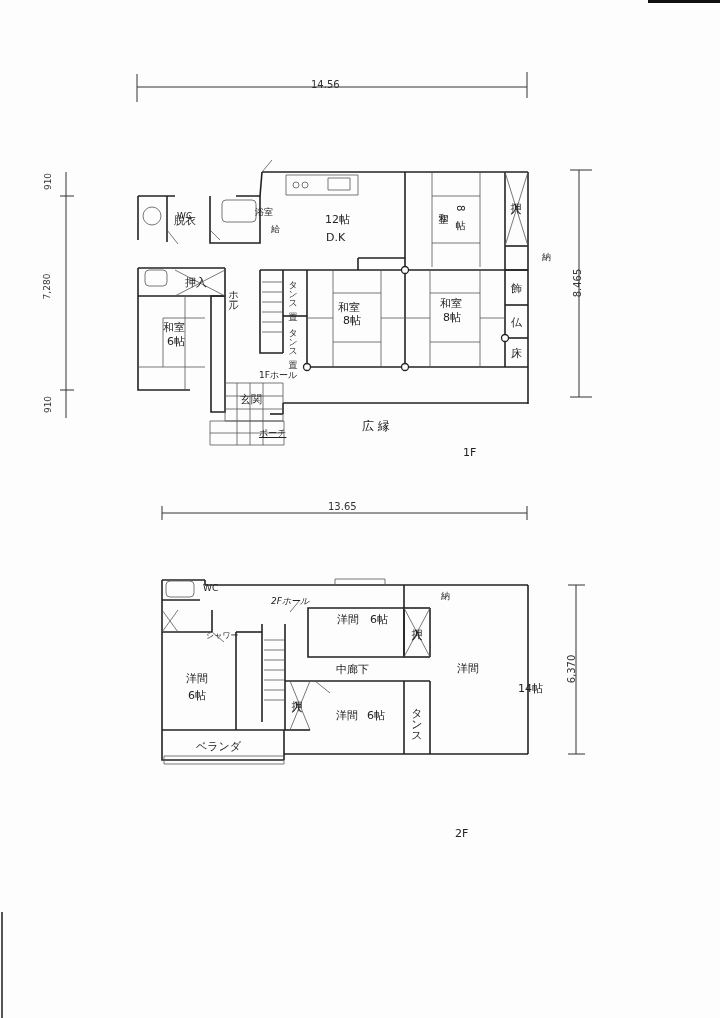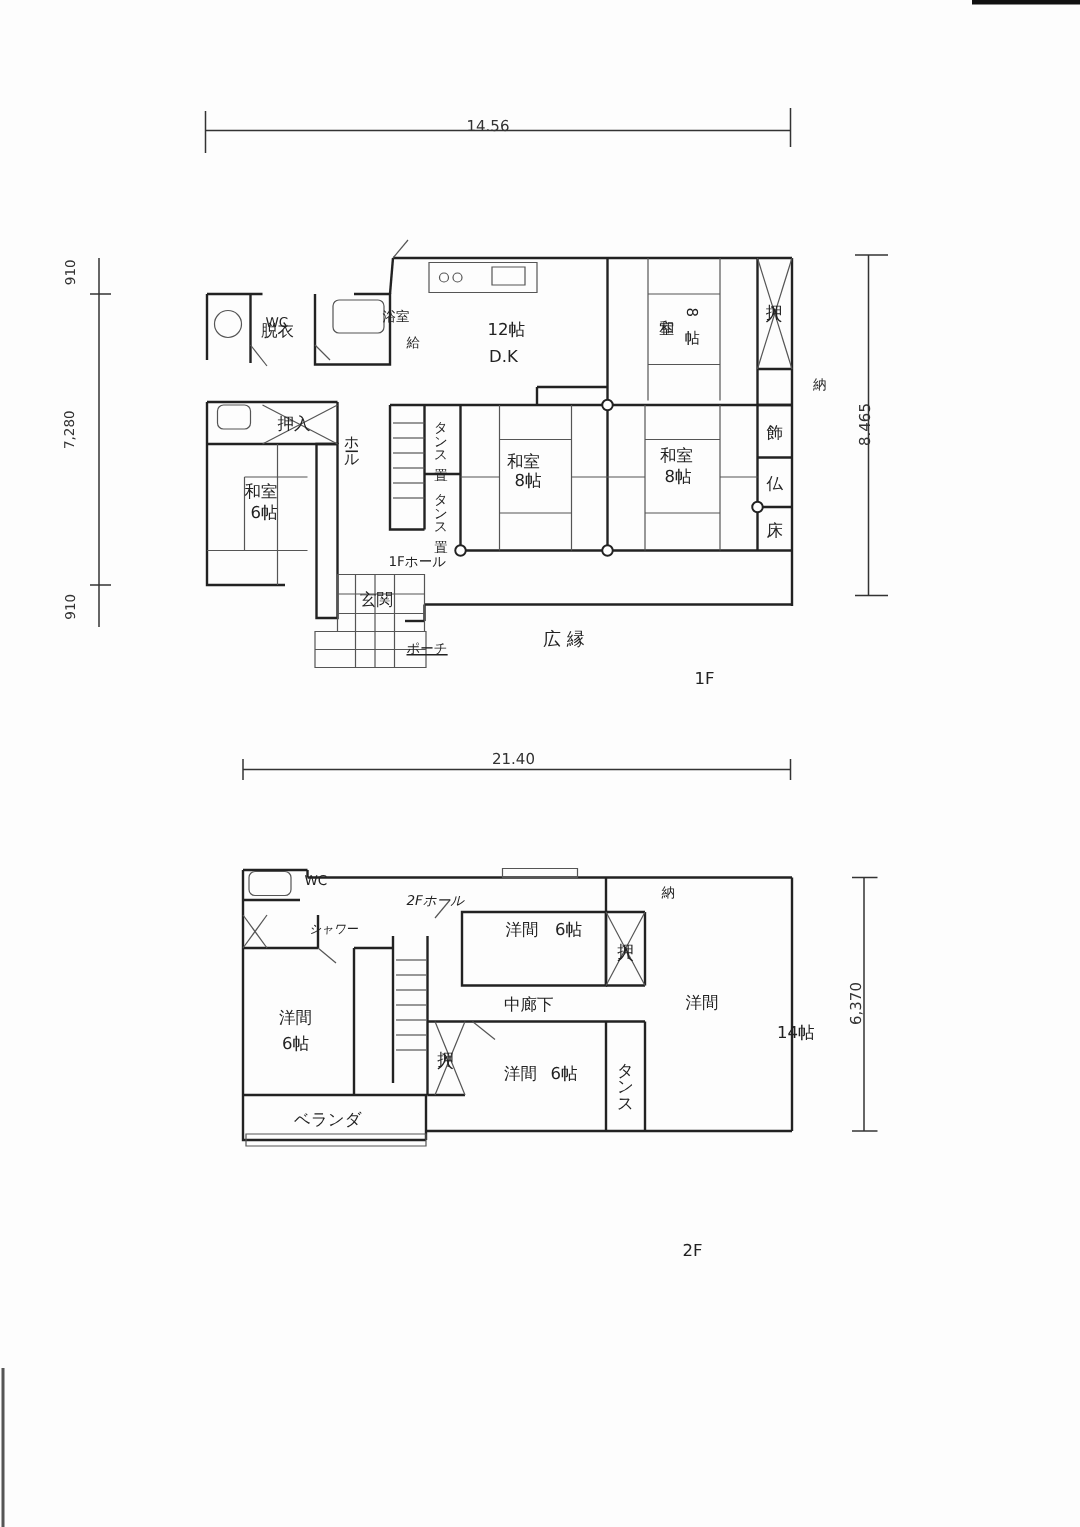--- a/index.html
+++ b/index.html
@@ -225,29 +225,29 @@
   <div class="lbl v" style="left:288px;top:322px;font-size:9px;">タンス置</div>
   <div class="lbl" style="left:338px;top:302px;">和室</div>
   <div class="lbl" style="left:343px;top:315px;">8帖</div>
   <div class="lbl" style="left:440px;top:298px;">和室</div>
   <div class="lbl" style="left:443px;top:312px;">8帖</div>
   <div class="lbl" style="left:511px;top:283px;">飾</div>
   <div class="lbl" style="left:511px;top:317px;">仏</div>
   <div class="lbl" style="left:511px;top:348px;">床</div>
   <div class="lbl s" style="left:228px;top:371px;">1Fホール</div>
   <div class="lbl" style="left:240px;top:394px;">玄関</div>
-  <div class="lbl s" style="left:240px;top:429px;text-decoration:underline;">ポーチ</div>
+  <div class="lbl s" style="left:228px;top:429px;text-decoration:underline;">ポーチ</div>
   <div class="lbl" style="left:362px;top:380px;font-size:12px;margin-top:40px;">広 縁</div>
   <div class="flr" style="left:463px;top:446px;">1F</div>
 
-  <div class="dim" style="left:328px;top:502px;">21.40</div>
+  <div class="dim" style="left:328px;top:502px;">13.65</div>
   <div class="dim rot" style="left:558px;top:664px;">6,370</div>
 
   <div class="lbl s" style="left:172px;top:584px;">WC</div>
-  <div class="lbl s" style="left:175px;top:616px;font-size:8px;font-style:italic;">シャワー</div>
+  <div class="lbl s" style="left:175px;top:632px;font-size:8px;">シャワー</div>
   <div class="lbl s" style="left:240px;top:597px;font-style:italic;">2Fホール</div>
   <div class="lbl" style="left:337px;top:614px;">洋間</div>
   <div class="lbl" style="left:370px;top:614px;">6帖</div>
   <div class="lbl s" style="left:410px;top:592px;">納</div>
   <div class="lbl v" style="left:411px;top:620px;">押入</div>
   <div class="lbl" style="left:186px;top:673px;">洋間</div>
   <div class="lbl" style="left:188px;top:690px;">6帖</div>
   <div class="lbl" style="left:336px;top:664px;">中廊下</div>
   <div class="lbl v" style="left:291px;top:692px;">押入</div>
   <div class="lbl" style="left:336px;top:710px;">洋間</div>

